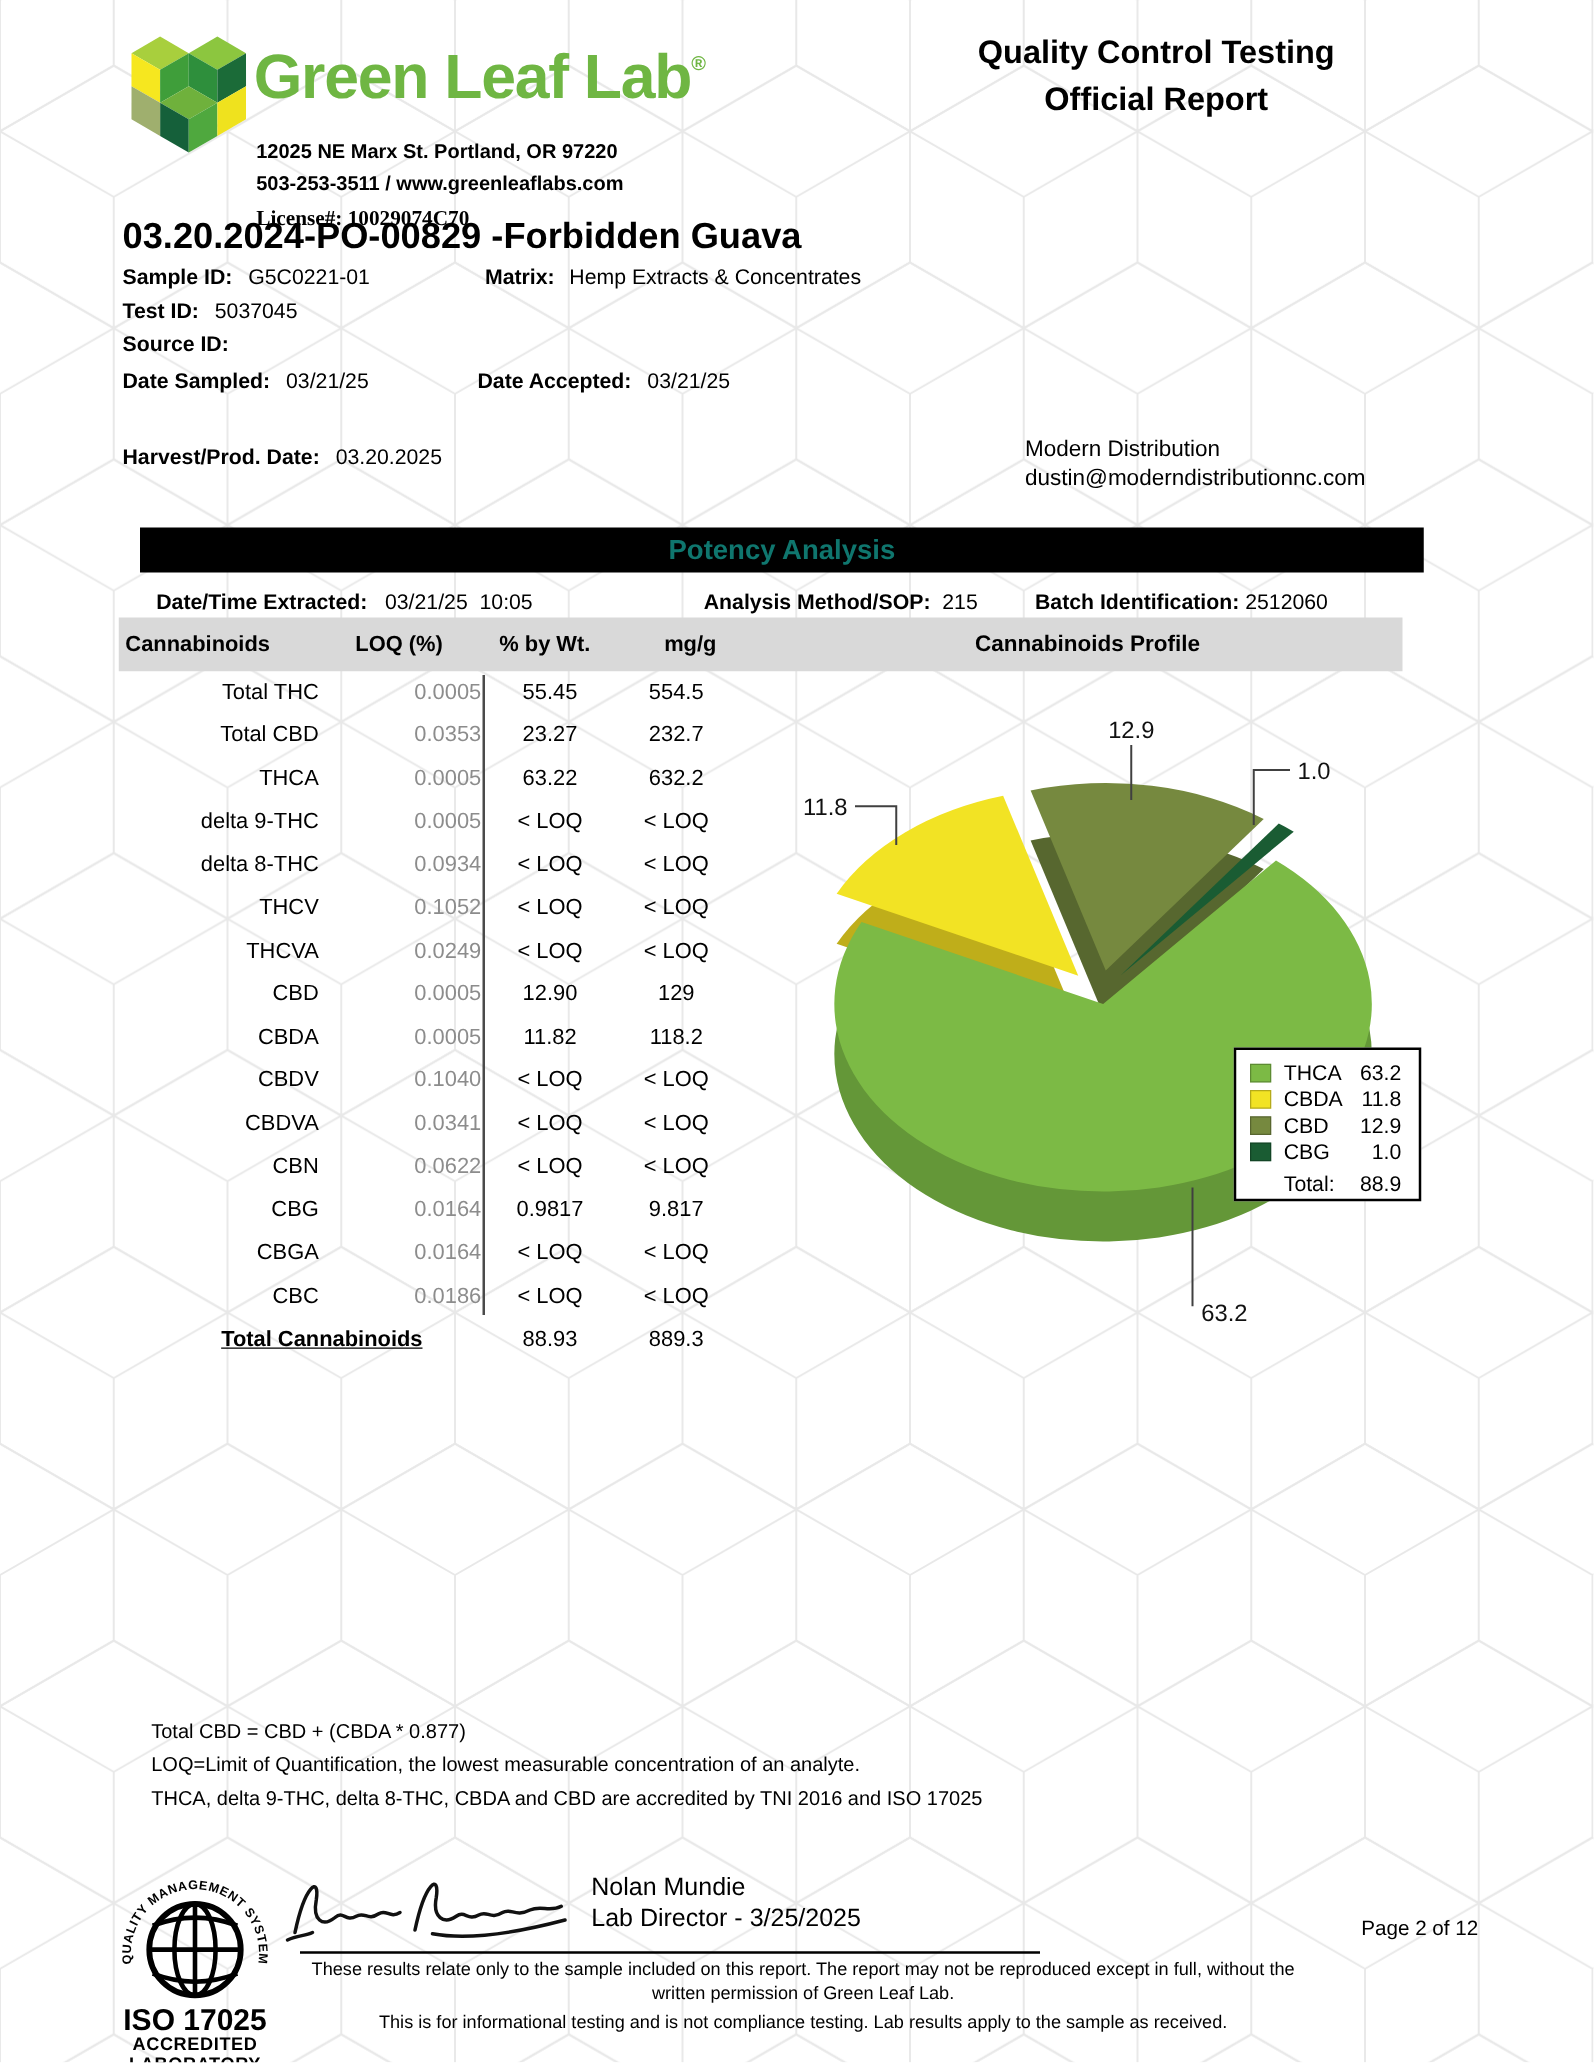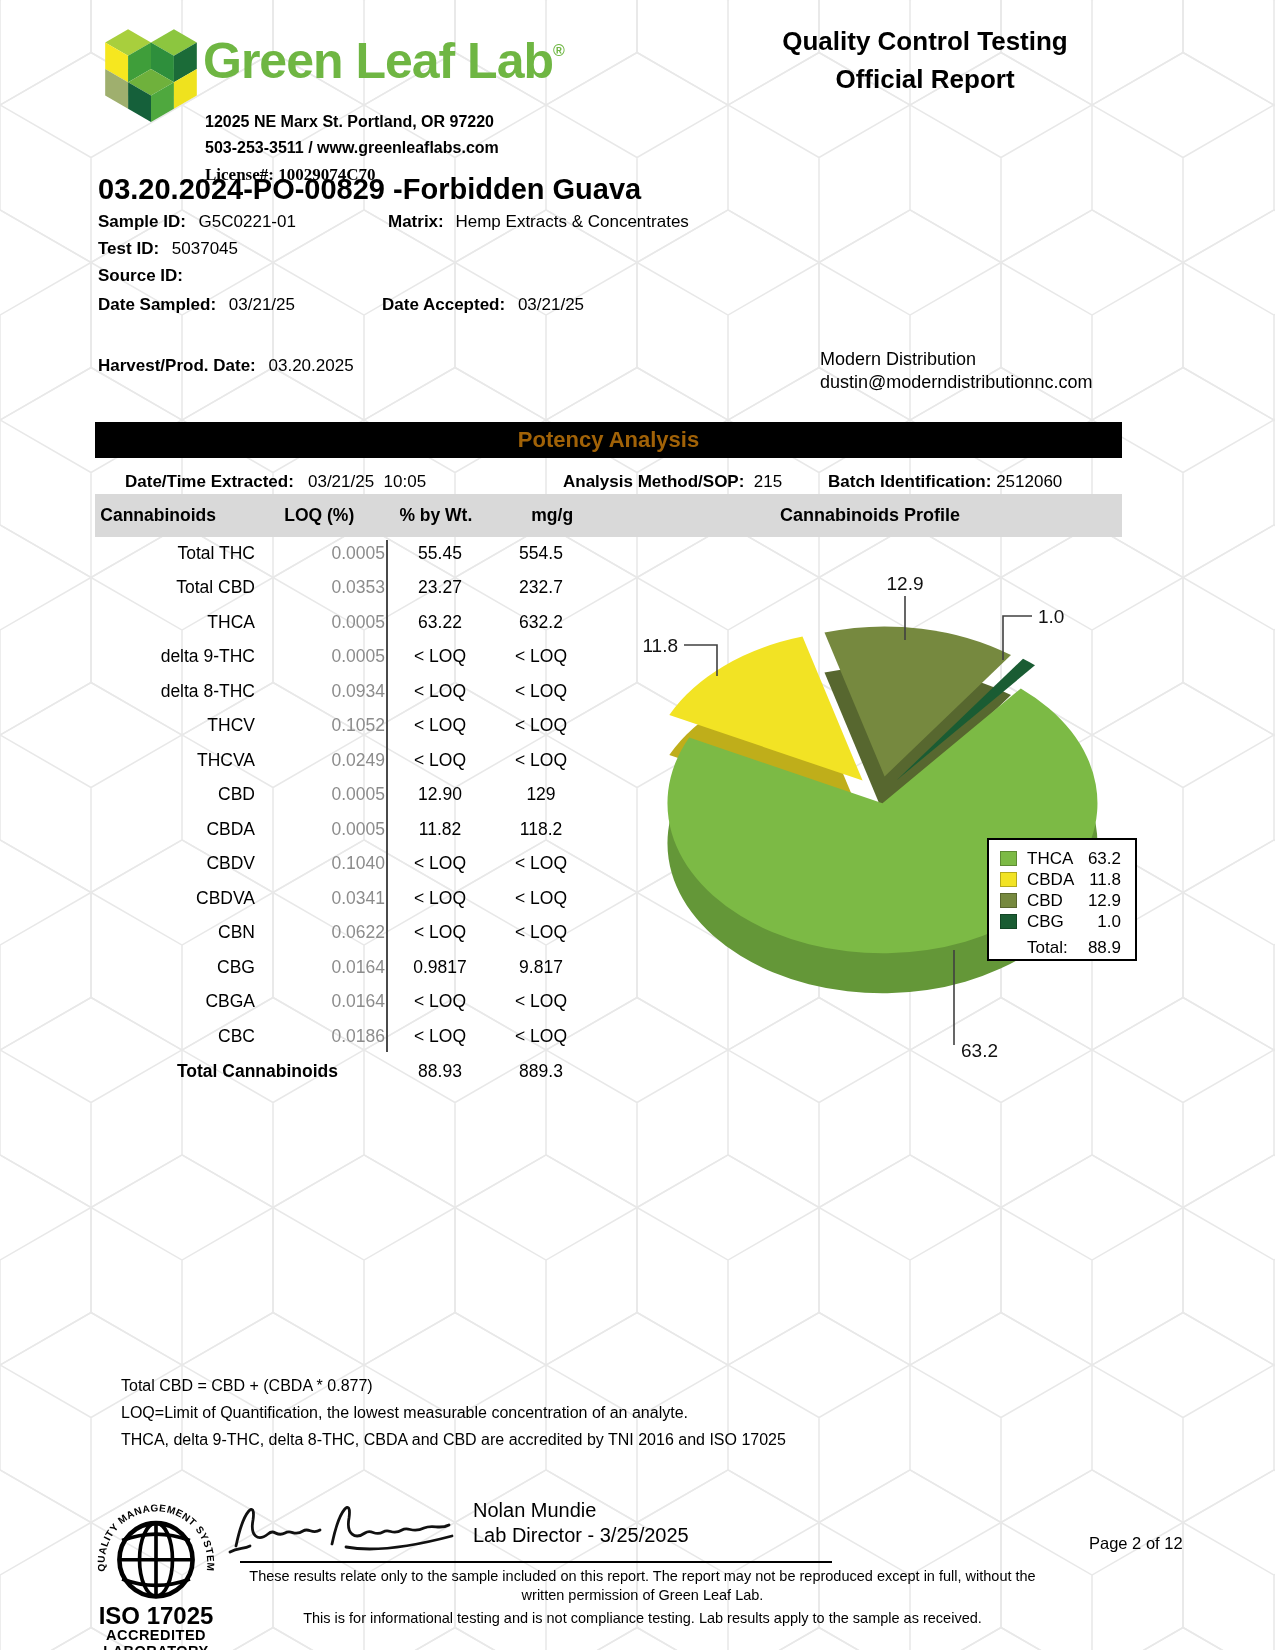--- a/index.html
+++ b/index.html
@@ -1,32 +1,32 @@
 <!DOCTYPE html>
 <html><head>
 <meta charset="utf-8">
 <style>
   html,body{margin:0;padding:0;background:#fff;}
   .page{position:relative;width:1275px;height:1650px;margin:0 auto;background:#fff;overflow:hidden;
         font-family:"Liberation Sans",sans-serif;color:#000;}
   .abs{position:absolute;}
   .bg-pattern{position:absolute;left:0;top:0;z-index:0;}
   .z1{z-index:1;}
-  .bold{font-weight:bold;}
+  .bold{font-weight:bold;text-decoration:underline;}
   
   .brand-text{font-size:50px;font-weight:bold;color:#6fb643;letter-spacing:-1px;line-height:1;}
   .brand-reg{font-size:16px;vertical-align:22px;color:#6fb643;font-weight:bold;}
   .addr{font-size:16px;font-weight:bold;line-height:1;}
   .license{font-family:"Liberation Serif",serif;font-size:17px;font-weight:bold;line-height:1;}
   .report-title{font-size:26px;font-weight:bold;text-align:center;line-height:38px;}
   .sample-title{font-size:29px;font-weight:bold;}
   .frow{font-size:17px;}
   .frow .lbl{font-weight:bold;}
   .client{font-size:18px;line-height:23px;}
-  .black-bar{background:#000;color:#a16207;text-align:center;font-size:22px;font-weight:bold;line-height:36px;}
+  .black-bar{background:#000;color:#0f766e;text-align:center;font-size:22px;font-weight:bold;line-height:36px;margin-left:17px;}
   .meta{font-size:17px;white-space:pre;}
   .meta .lbl{font-weight:bold;}
   .band{background:#d9d9d9;}
   .hdr-cells,.trow{display:flex;align-items:center;font-size:17.5px;}
   .hdr-cells{font-weight:bold;}
   .c-name{width:160px;text-align:right;}
   .c-loq{width:130px;text-align:right;}
   .c-wt{width:110px;text-align:center;}
   .c-mg{width:92px;text-align:center;}
   .trow{height:34.5px;}

